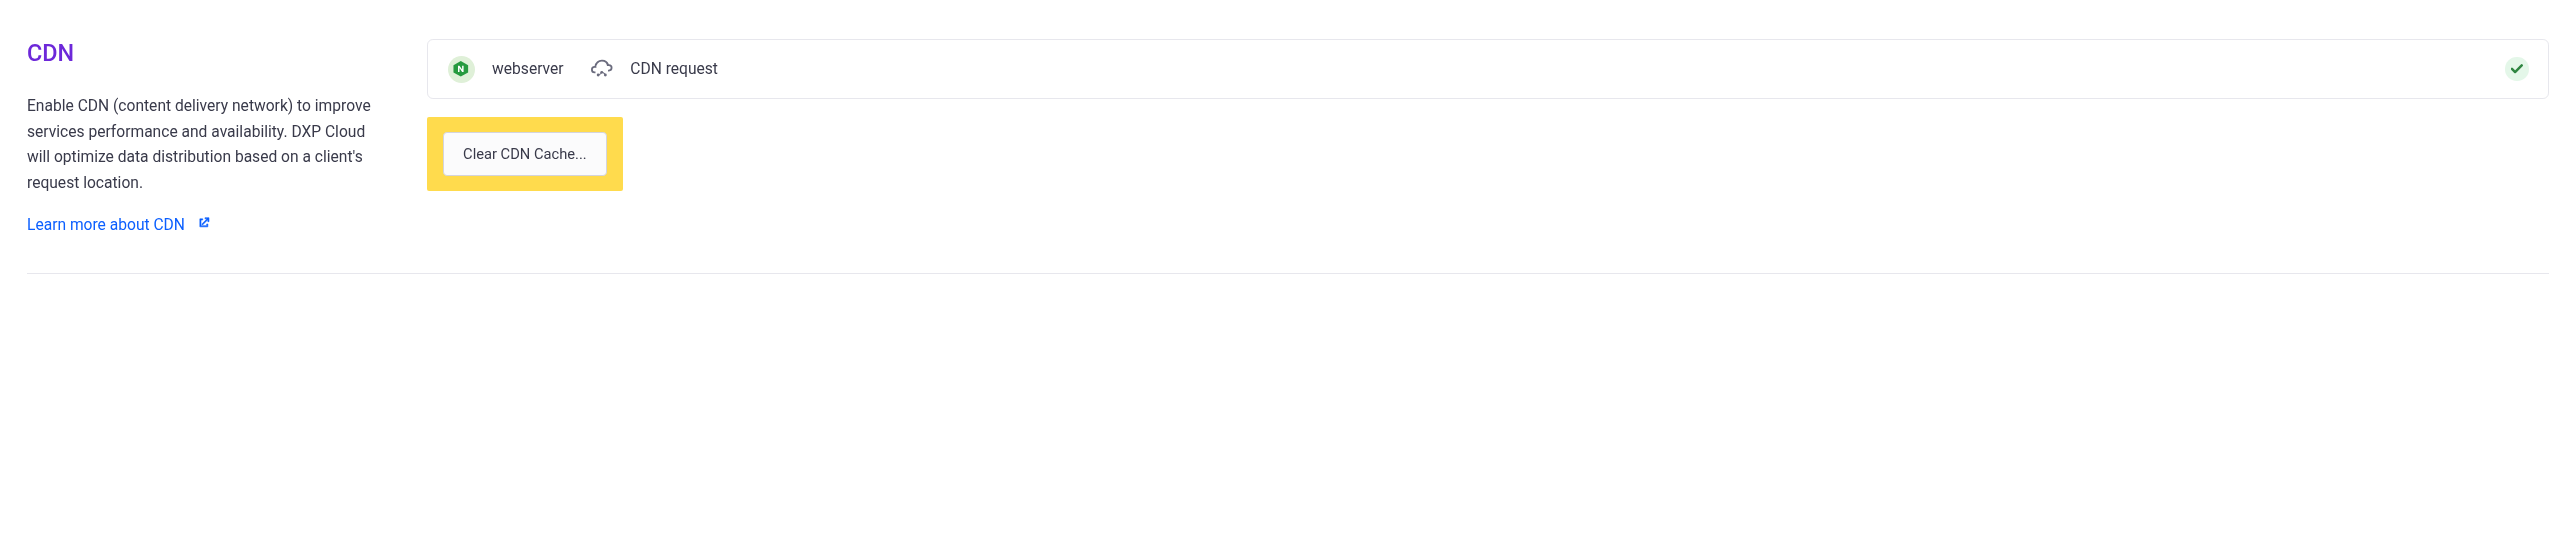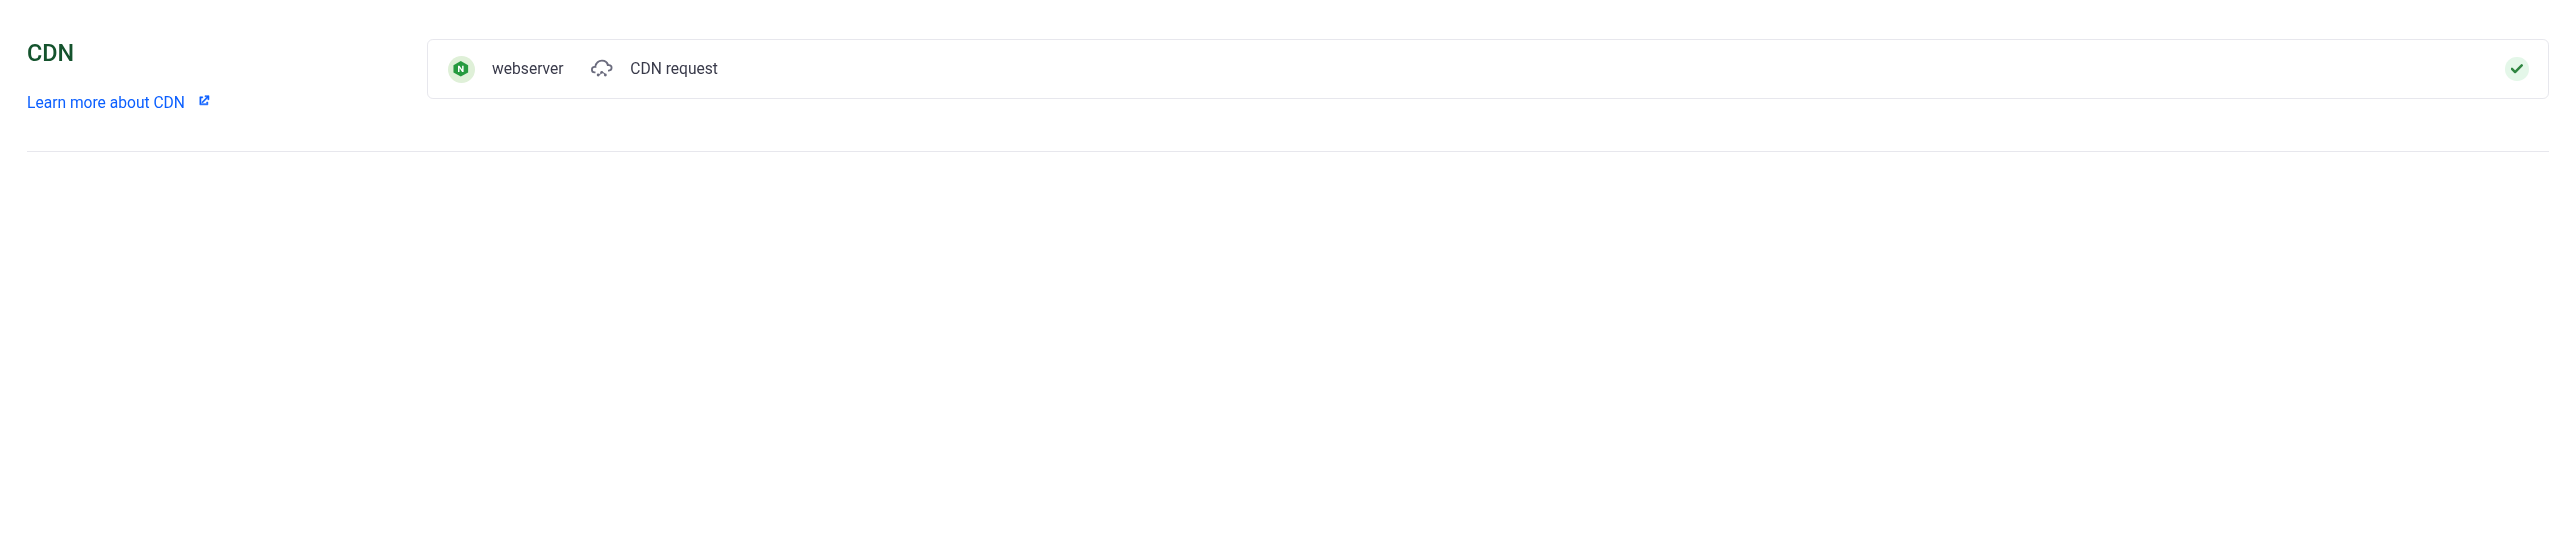--- a/index.html
+++ b/index.html
@@ -19,21 +19,21 @@
     .left-col {
       width: 361px;
       flex-shrink: 0;
     }
     .right-col {
       flex: 1;
     }
     .section-title {
       font-size: 23.4px;
       font-weight: 500;
-      color: #14532d;
+      color: #6d28d9;
       margin-bottom: 27px;
     }
     .section-desc {
       font-size: 15.6px;
       line-height: 1.65;
       color: #393a4a;
       margin-bottom: 19.5px;
     }
     .learn-link {
       color: #0b5fff;
@@ -125,20 +125,21 @@
       cursor: pointer;
       font-family: inherit;
     }
   </style>
 </head>
 <body>
 
 <div class="section">
   <div class="left-col">
     <h2 class="section-title">CDN</h2>
+    <p class="section-desc">Enable CDN (content delivery network) to improve services performance and availability. DXP Cloud will optimize data distribution based on a client's request location.</p>
     <a href="#" class="learn-link">
       <span>Learn more about CDN</span>
       <svg class="ext-icon" viewBox="0 0 24 24">
         <path d="M14 3h7v7h-2V6.414l-9.293 9.293-1.414-1.414L17.586 5H14V3zM5 5h5v2H7v10h10v-3h2v5H5V5z"></path>
       </svg>
     </a>
   </div>
 
   <div class="right-col">
     <div class="card">
@@ -158,15 +159,18 @@
       </svg>
       <span class="cdn-status">CDN request</span>
       <span class="spacer"></span>
       <span class="check-badge">
         <svg class="check-svg" viewBox="0 0 12 10">
           <polyline points="1,5 4.2,8.2 11,1.4"></polyline>
         </svg>
       </span>
     </div>
 
+    <div class="highlight-wrap">
+      <button class="clear-btn">Clear CDN Cache...</button>
+    </div>
   </div>
 </div>
 
 
 </body></html>

